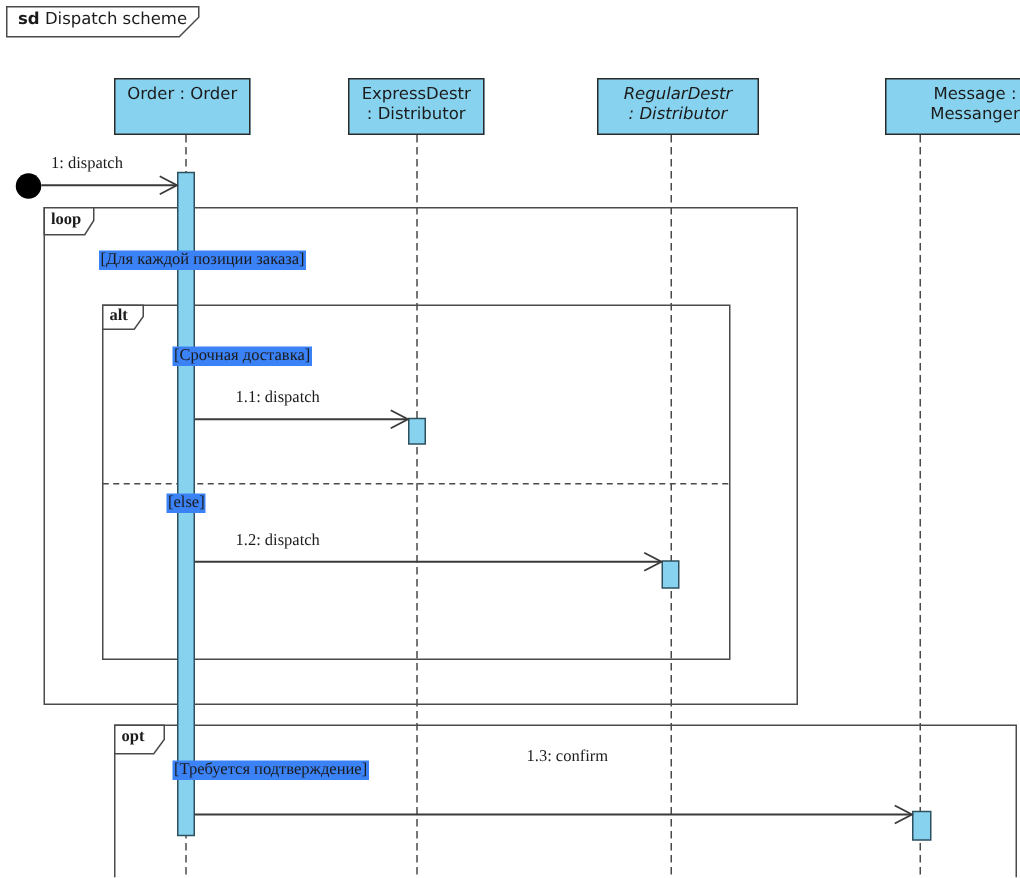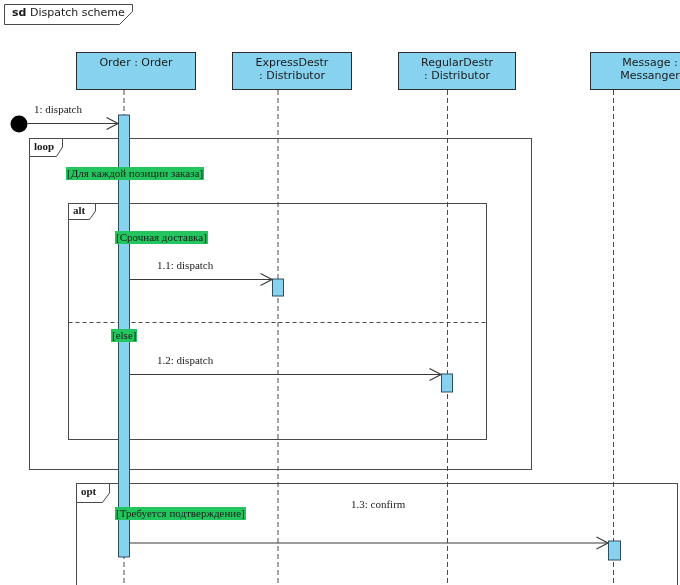--- a/index.html
+++ b/index.html
@@ -9,22 +9,22 @@
   .lifeline{stroke:#4a4a4a;stroke-width:1;stroke-dasharray:5,3;}
   .frag{fill:none;stroke:#4a4a4a;stroke-width:1;}
   .pent{fill:#ffffff;stroke:#4a4a4a;stroke-width:1;}
   .tabshape{fill:#ffffff;stroke:#4a4a4a;stroke-width:1;}
   .act{fill:#87D3EF;stroke:#2e4f5e;stroke-width:1;}
   .msgline{stroke:#3a3a3a;stroke-width:1.2;}
   .arrowhead{fill:none;stroke:#3a3a3a;stroke-width:1.2;}
   .elsesep{stroke:#4a4a4a;stroke-width:1;stroke-dasharray:4,3;}
   .txt{position:absolute;font-size:11px;line-height:13px;white-space:nowrap;font-family:Liberation Serif, serif;}
   .op{font-weight:bold;font-size:11px;}
-  .guard{background:#22c55e;padding:0 1px;}
-  .head{position:absolute;width:120px;height:38px;background:#87D3EF;border:1.5px solid #2b2b2b;
+  .guard{background:#3b82f6;padding:0 1px;}
+  .head{position:absolute;width:91px;height:38px;background:#87D3EF;border:1.5px solid #2b2b2b;
         box-sizing:border-box;text-align:center;font-size:11px;line-height:13px;padding-top:3px;}
   .tabtitle{position:absolute;left:12px;top:6px;font-size:11px;}
 </style>
 </head>
 <body>
 
 <div class="diagram">
 
   <svg width="680" height="585" viewBox="0 0 680 585">
 
@@ -66,21 +66,21 @@
 
   <div class="tabtitle"><b>sd</b>&nbsp;<span>Dispatch scheme</span></div>
 
   <div class="head" style="left:76px;top:52px;">
     <div>Order : Order</div>
   </div>
   <div class="head" style="left:232px;top:52px;">
     <div>ExpressDestr</div>
     <div>: Distributor</div>
   </div>
-  <div class="head" style="left:398px;top:52px;width:118px;">
+  <div class="head" style="left:398px;top:52px;width:108px;font-style:italic;">
     <div>RegularDestr</div>
     <div>: Distributor</div>
   </div>
   <div class="head" style="left:590px;top:52px;width:120px;">
     <div>Message :</div>
     <div>Messanger</div>
   </div>
 
   <div class="txt op" style="left:34px;top:140px;">loop</div>
   <div class="txt op" style="left:73px;top:204px;">alt</div>

